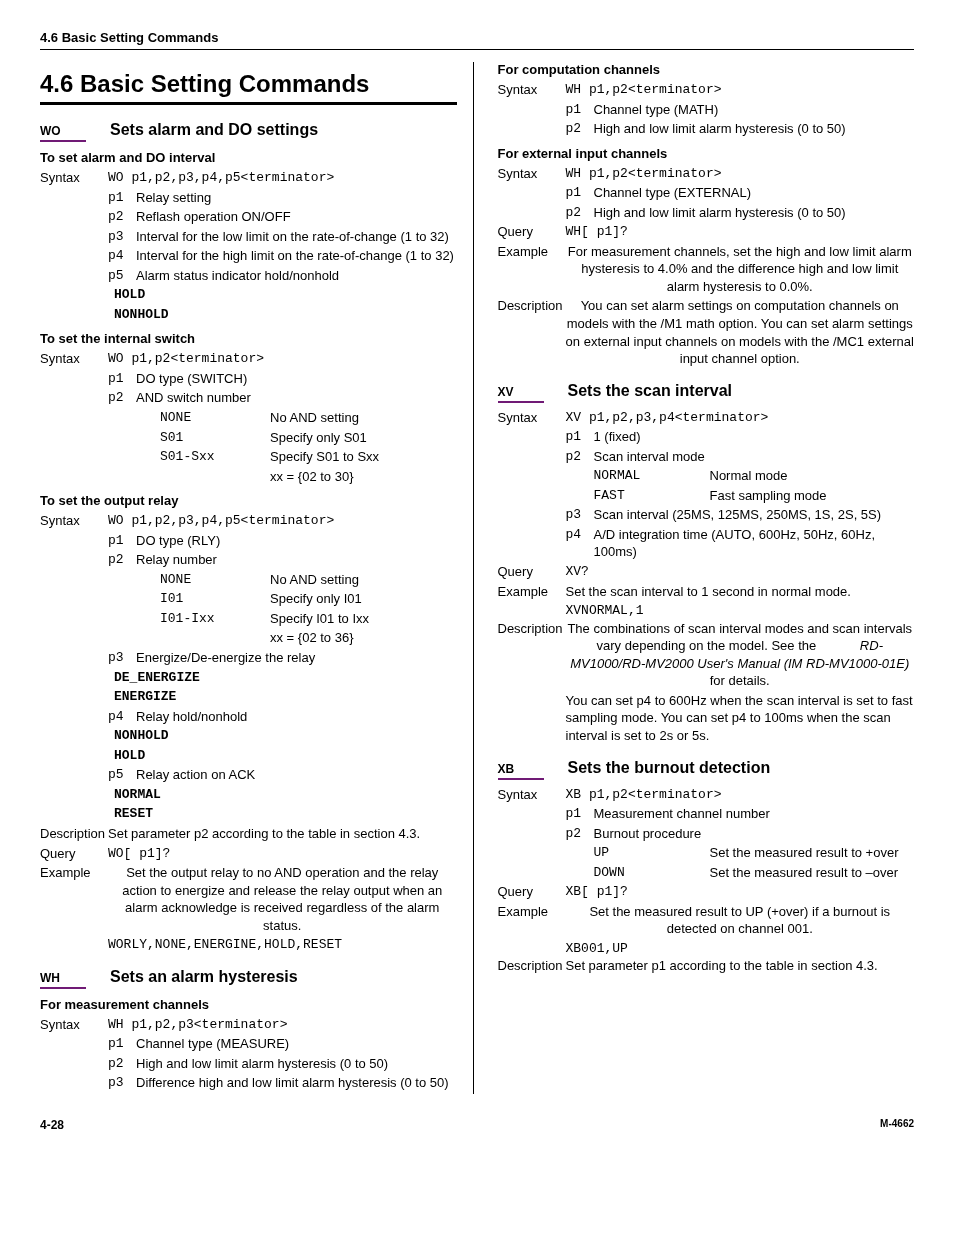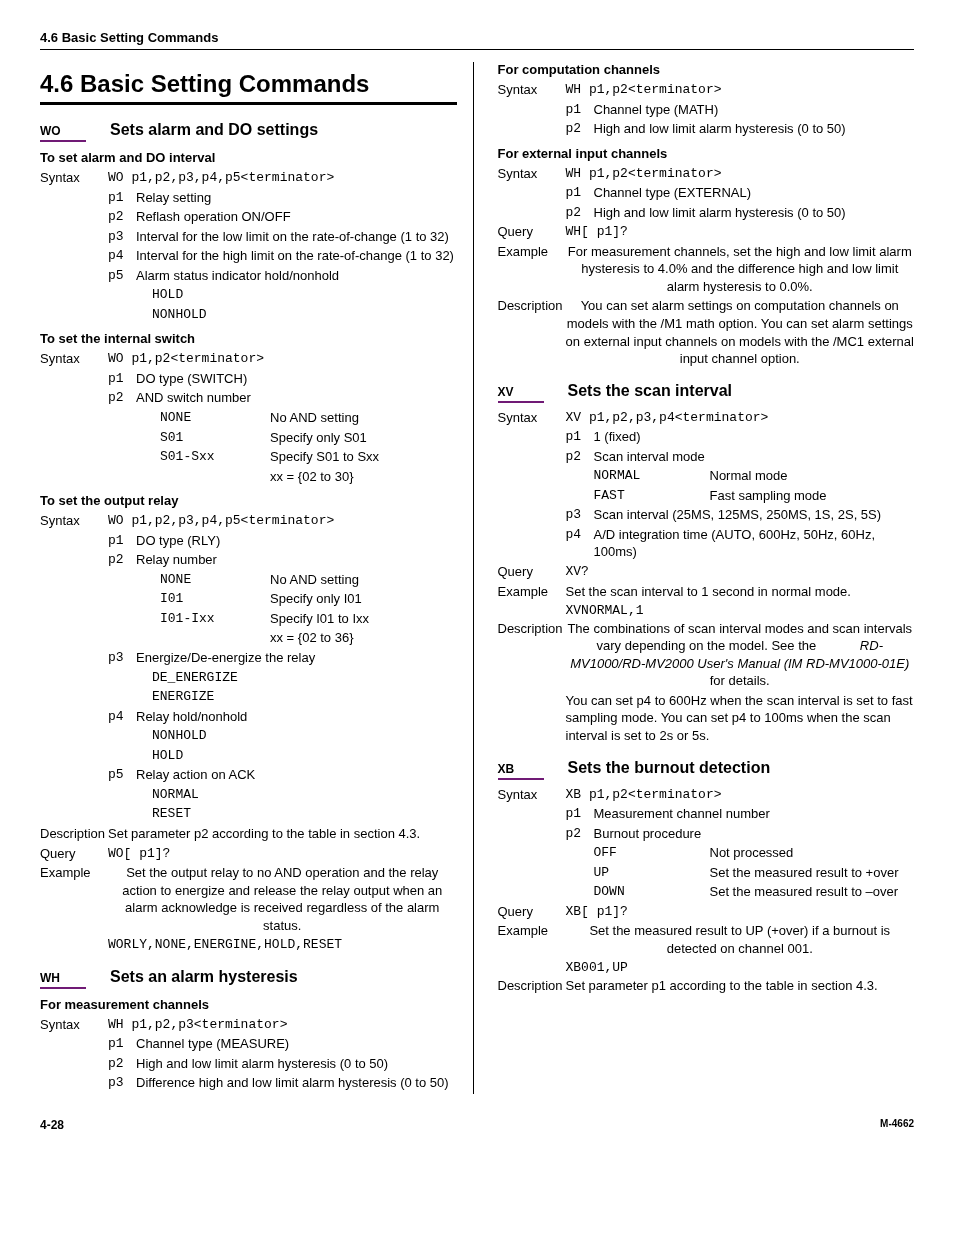--- a/index.html
+++ b/index.html
@@ -13,21 +13,21 @@
 .cmd-heading { display: flex; align-items: baseline; gap: 24px; margin-top: 14px; margin-bottom: 6px; }
 .cmd-code { font-size: 12px; font-weight: bold; border-bottom: 2px solid #701a75; display: inline-block; min-width: 46px; padding-bottom: 2px; }
 .cmd-desc { font-size: 16px; font-weight: bold; }
 .sub-heading { font-weight: bold; margin: 8px 0 4px 0; }
 .row { display: flex; align-items: flex-start; margin-bottom: 2px; line-height: 1.35; }
 .label { width: 68px; flex-shrink: 0; }
 .mono { font-family: "Courier New", monospace; }
 .param-row { display: flex; align-items: flex-start; margin-left: 68px; margin-bottom: 2px; line-height: 1.35; }
 .param-code { font-family: "Courier New", monospace; width: 28px; flex-shrink: 0; }
 .param-text { flex: 1; }
-.indent-row { margin-left: 112px; margin-bottom: 2px; line-height: 1.35; }
+.indent-row { margin-left: 74px; margin-bottom: 2px; line-height: 1.35; font-weight: bold; }
 .tbl-row { display: flex; margin-left: 96px; margin-bottom: 2px; line-height: 1.35; }
 .tbl-c1 { width: 110px; flex-shrink: 0; font-family: "Courier New", monospace; margin-left: 24px; }
 .tbl-c2 { flex: 1; }
 .tbl-row-b { display: flex; margin-left: 96px; margin-bottom: 2px; line-height: 1.35; }
 .tbl-b1 { width: 70px; flex-shrink: 0; font-family: "Courier New", monospace; }
 .tbl-b2 { flex: 1; padding-left: 46px; }
 .wrap-text { margin-left: 68px; line-height: 1.35; }
 .wrap-text-nolab { line-height: 1.35; text-align: center; }
 .mono-line { font-family: "Courier New", monospace; margin-left: 68px; line-height: 1.35; }
 .italic { font-style: italic; margin-left: 40px; }
@@ -294,24 +294,20 @@
       </div>
   <div class="param-row">
         <span class="param-code">p1</span>
         <span class="param-text">Measurement channel number</span>
       </div>
   <div class="param-row">
         <span class="param-code">p2</span>
         <span class="param-text">Burnout procedure</span>
       </div>
   <div class="tbl-row-b">
-        <span class="tbl-b1">OFF</span>
-        <span class="tbl-b2">Not processed</span>
-      </div>
-  <div class="tbl-row-b">
         <span class="tbl-b1">UP</span>
         <span class="tbl-b2">Set the measured result to +over</span>
       </div>
   <div class="tbl-row-b">
         <span class="tbl-b1">DOWN</span>
         <span class="tbl-b2">Set the measured result to –over</span>
       </div>
   <div class="row">
         <span class="label">Query</span>
         <span class="mono">XB[ p1]?</span>

